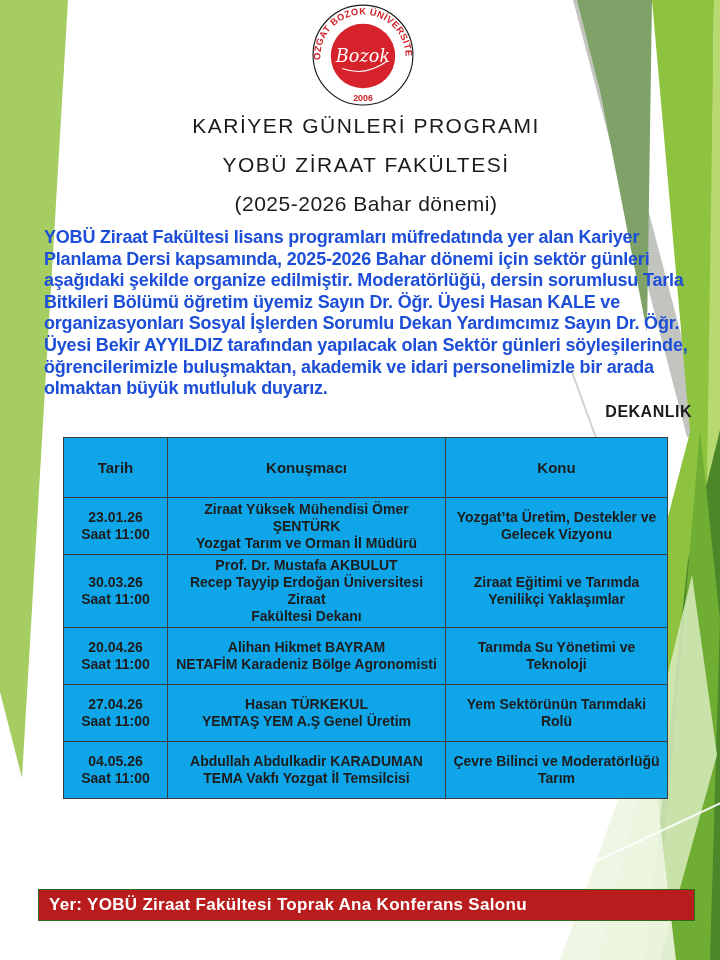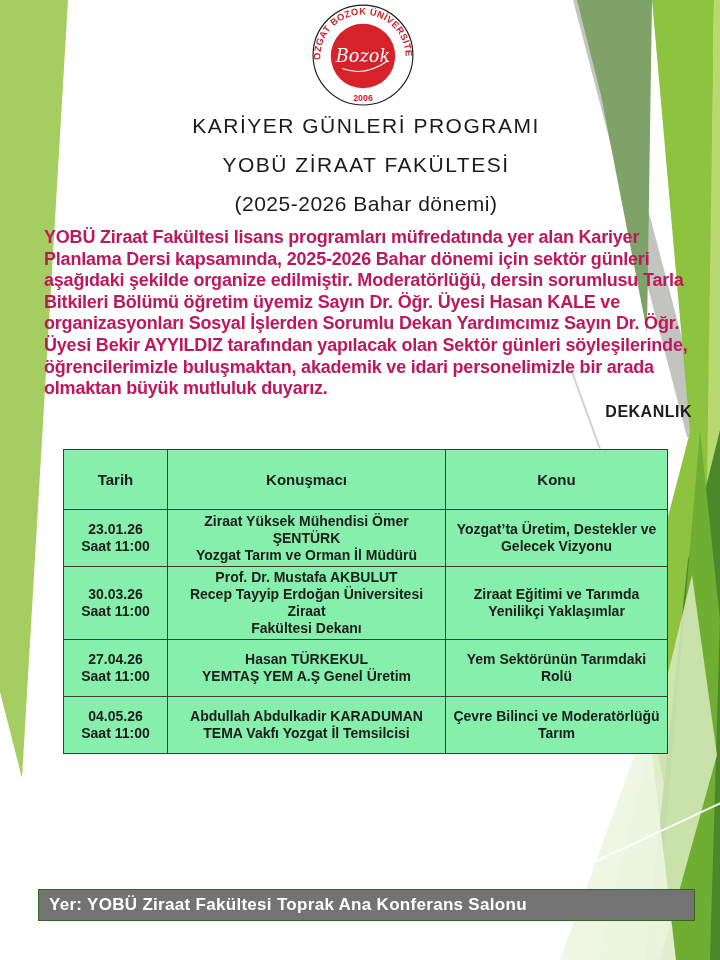--- a/index.html
+++ b/index.html
@@ -28,37 +28,37 @@
   
   .logo { position:absolute; left:311px; top:2px; width:104px; height:104px; }
 
   
   .titles { position:absolute; left:66px; top:114px; width:600px; text-align:center; color:#1b1b1b; }
   .title-line { font-size:21px; font-weight:400; letter-spacing:1.5px; margin-bottom:15px; line-height:24px; }
   .title-line.sub { letter-spacing:0.5px; }
 
   
   .intro { position:absolute; left:44px; top:227px; width:650px; font-size:18px; line-height:21.6px;
-           font-weight:700; color:#be185d; letter-spacing:-0.2px; }
+           font-weight:700; color:#1d4ed8; letter-spacing:-0.2px; }
   .signoff { position:absolute; left:44px; top:403px; width:648px; text-align:right;
              font-size:16px; font-weight:700; color:#1b1b1b; letter-spacing:0.5px; }
 
   
-  .sched { position:absolute; left:63px; top:449px; width:604px; border-collapse:collapse;
-           background:#86efac; table-layout:fixed; color:#1d1d1d; }
+  .sched { position:absolute; left:63px; top:437px; width:604px; border-collapse:collapse;
+           background:#0ea5e9; table-layout:fixed; color:#1d1d1d; }
   .sched th, .sched td { border:1.6px solid #3c3c3c; text-align:center; vertical-align:middle; padding:2px 4px; }
   .sched th { height:60px; font-size:15px; font-weight:700; }
   .sched td { height:57px; font-size:14px; font-weight:700; line-height:17px; }
   .col-date { width:104px; }
   .col-speaker { width:278px; }
   .col-topic { width:222px; }
 
   
   .footer-bar { position:absolute; left:38px; top:889px; width:657px; height:32px;
-                background:#737373; border:1px solid #2e6b1c; display:flex; align-items:center;
+                background:#b91c1c; border:1px solid #2e6b1c; display:flex; align-items:center;
                 padding:0 10px; }
   .footer-bar span { color:#ffffff; font-size:17px; font-weight:700; letter-spacing:0.3px; }
 </style>
 </head>
 <body>
 
 <div class="canvas">
 
   <div class="wedge w-left"></div>
   <div class="wedge w-shadow"></div>
@@ -122,20 +122,31 @@
           </td>
           <td class="col-speaker">
             <div>Prof. Dr. Mustafa AKBULUT</div>
             <div>Recep Tayyip Erdoğan Üniversitesi Ziraat</div>
             <div>Fakültesi Dekanı</div>
           </td>
           <td class="col-topic">Ziraat Eğitimi ve Tarımda Yenilikçi Yaklaşımlar</td>
         </tr>
         <tr>
           <td class="col-date">
+            <div>20.04.26</div>
+            <div>Saat 11:00</div>
+          </td>
+          <td class="col-speaker">
+            <div>Alihan Hikmet BAYRAM</div>
+            <div>NETAFİM Karadeniz Bölge Agronomisti</div>
+          </td>
+          <td class="col-topic">Tarımda Su Yönetimi ve Teknoloji</td>
+        </tr>
+        <tr>
+          <td class="col-date">
             <div>27.04.26</div>
             <div>Saat 11:00</div>
           </td>
           <td class="col-speaker">
             <div>Hasan TÜRKEKUL</div>
             <div>YEMTAŞ YEM  A.Ş Genel Üretim</div>
           </td>
           <td class="col-topic">Yem Sektörünün Tarımdaki Rolü</td>
         </tr>
         <tr>

